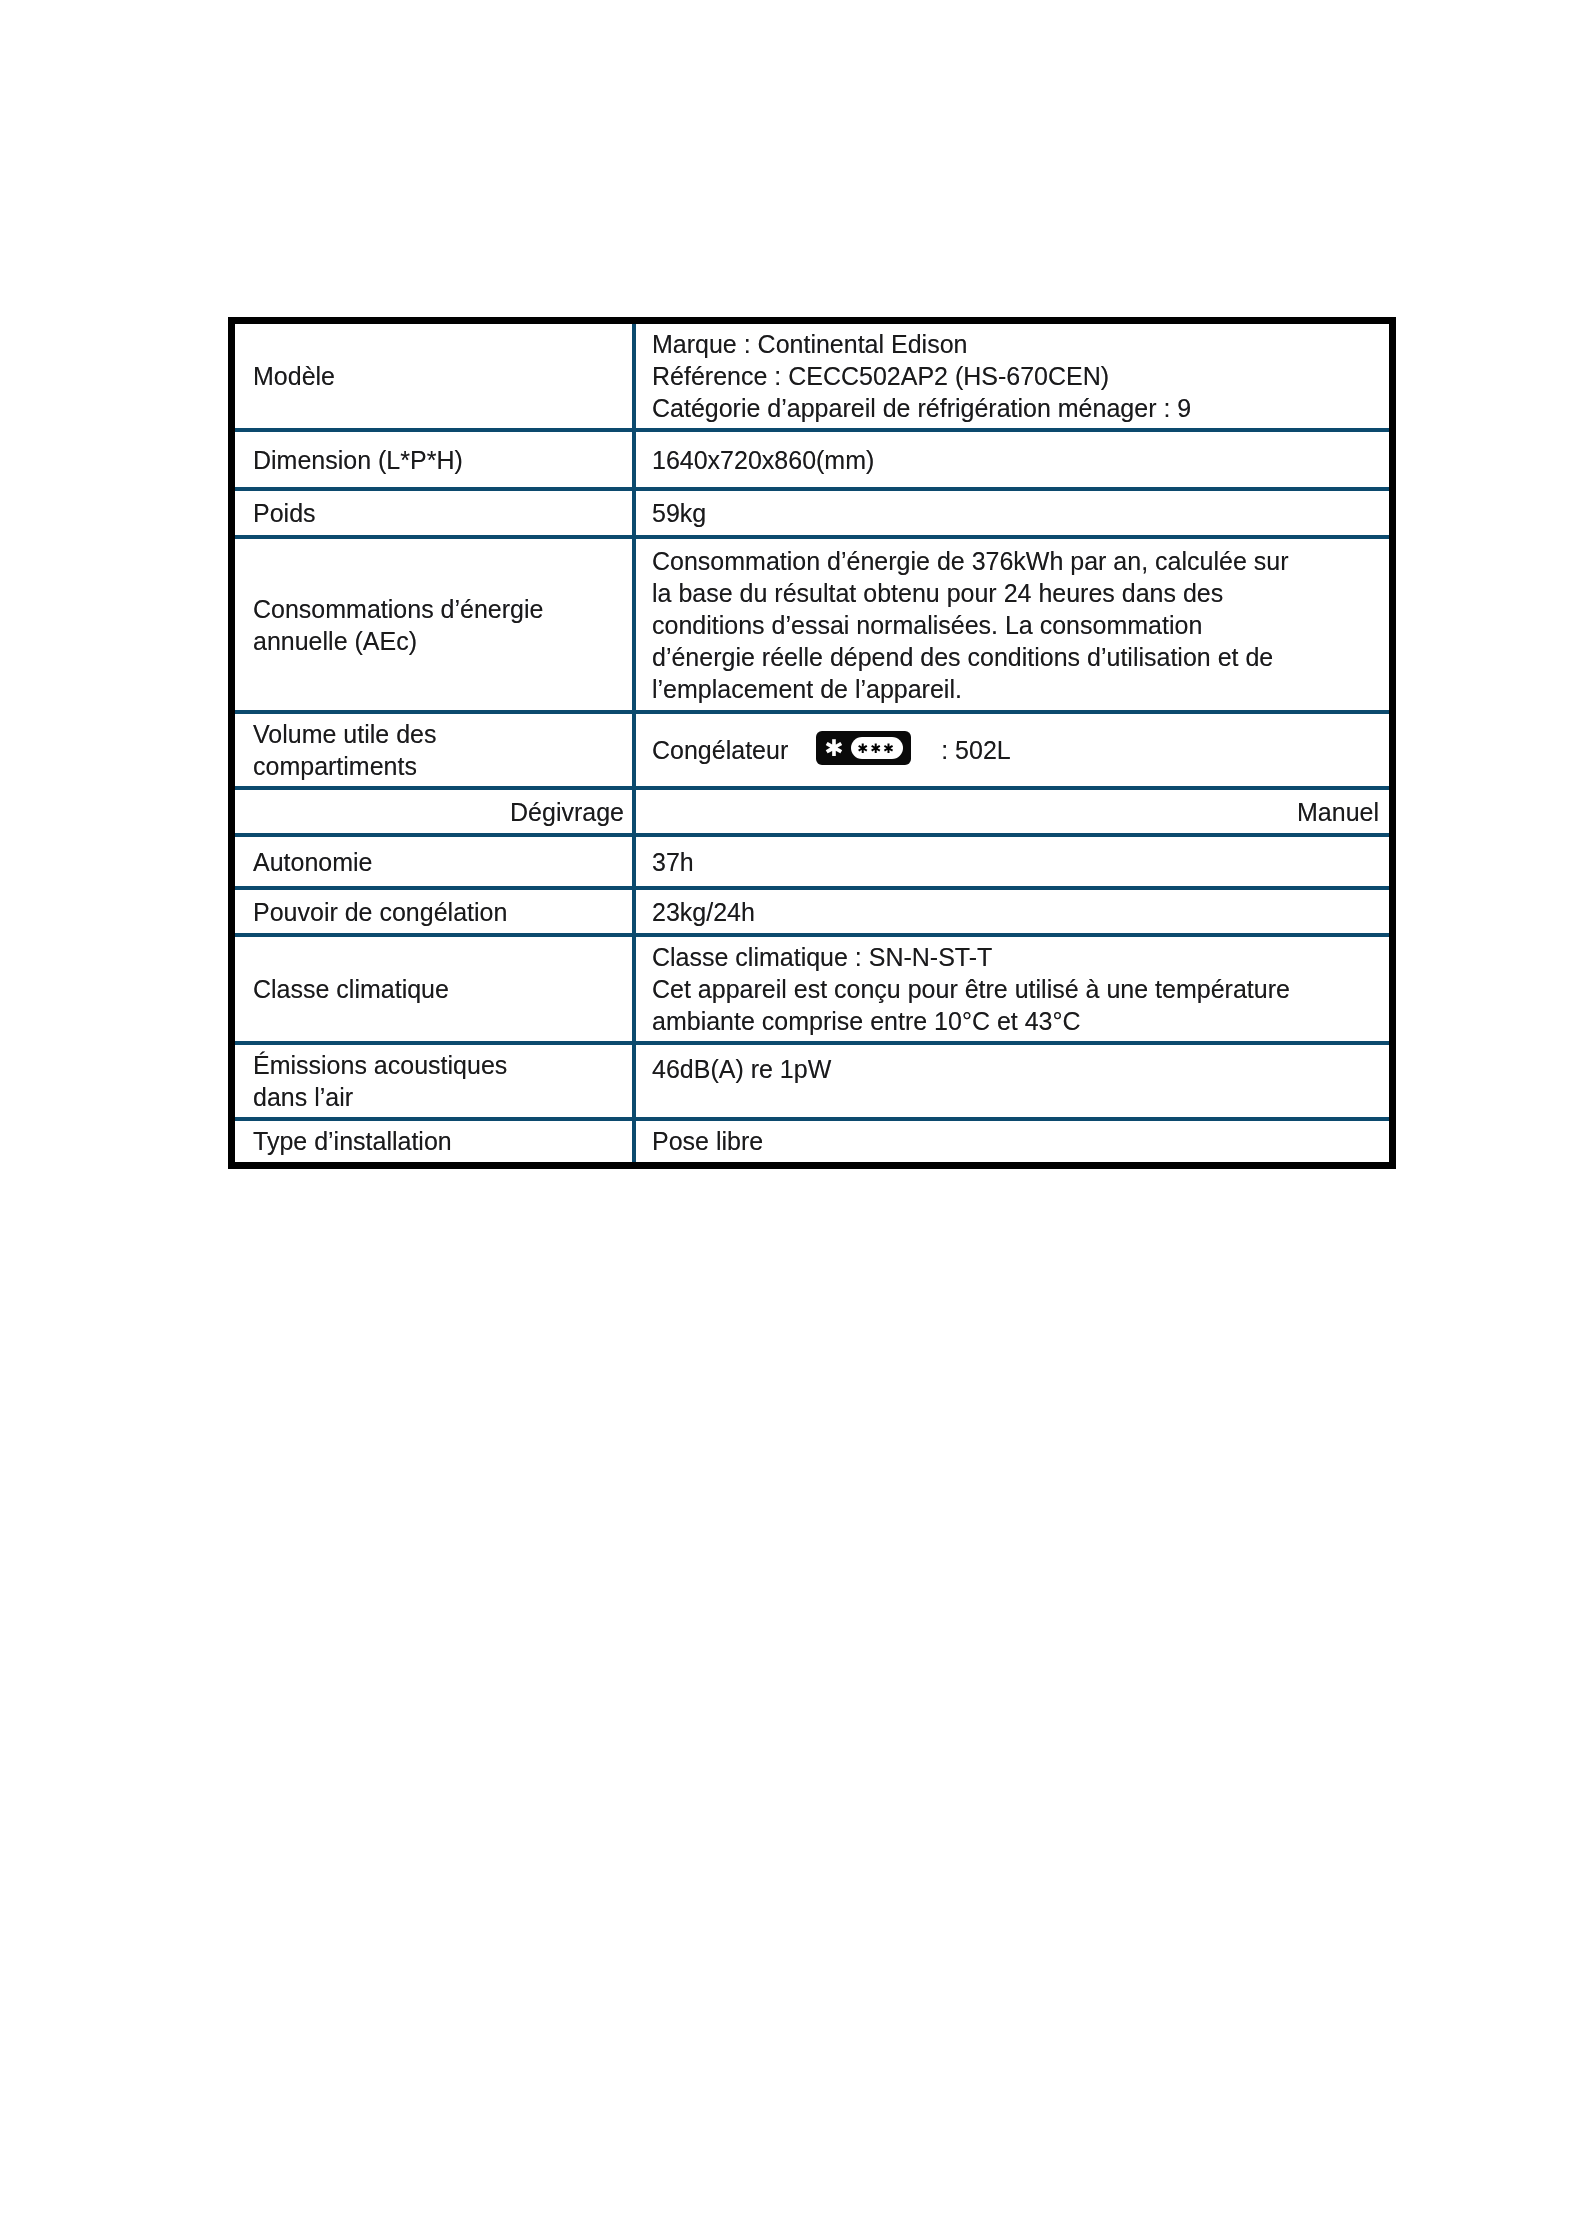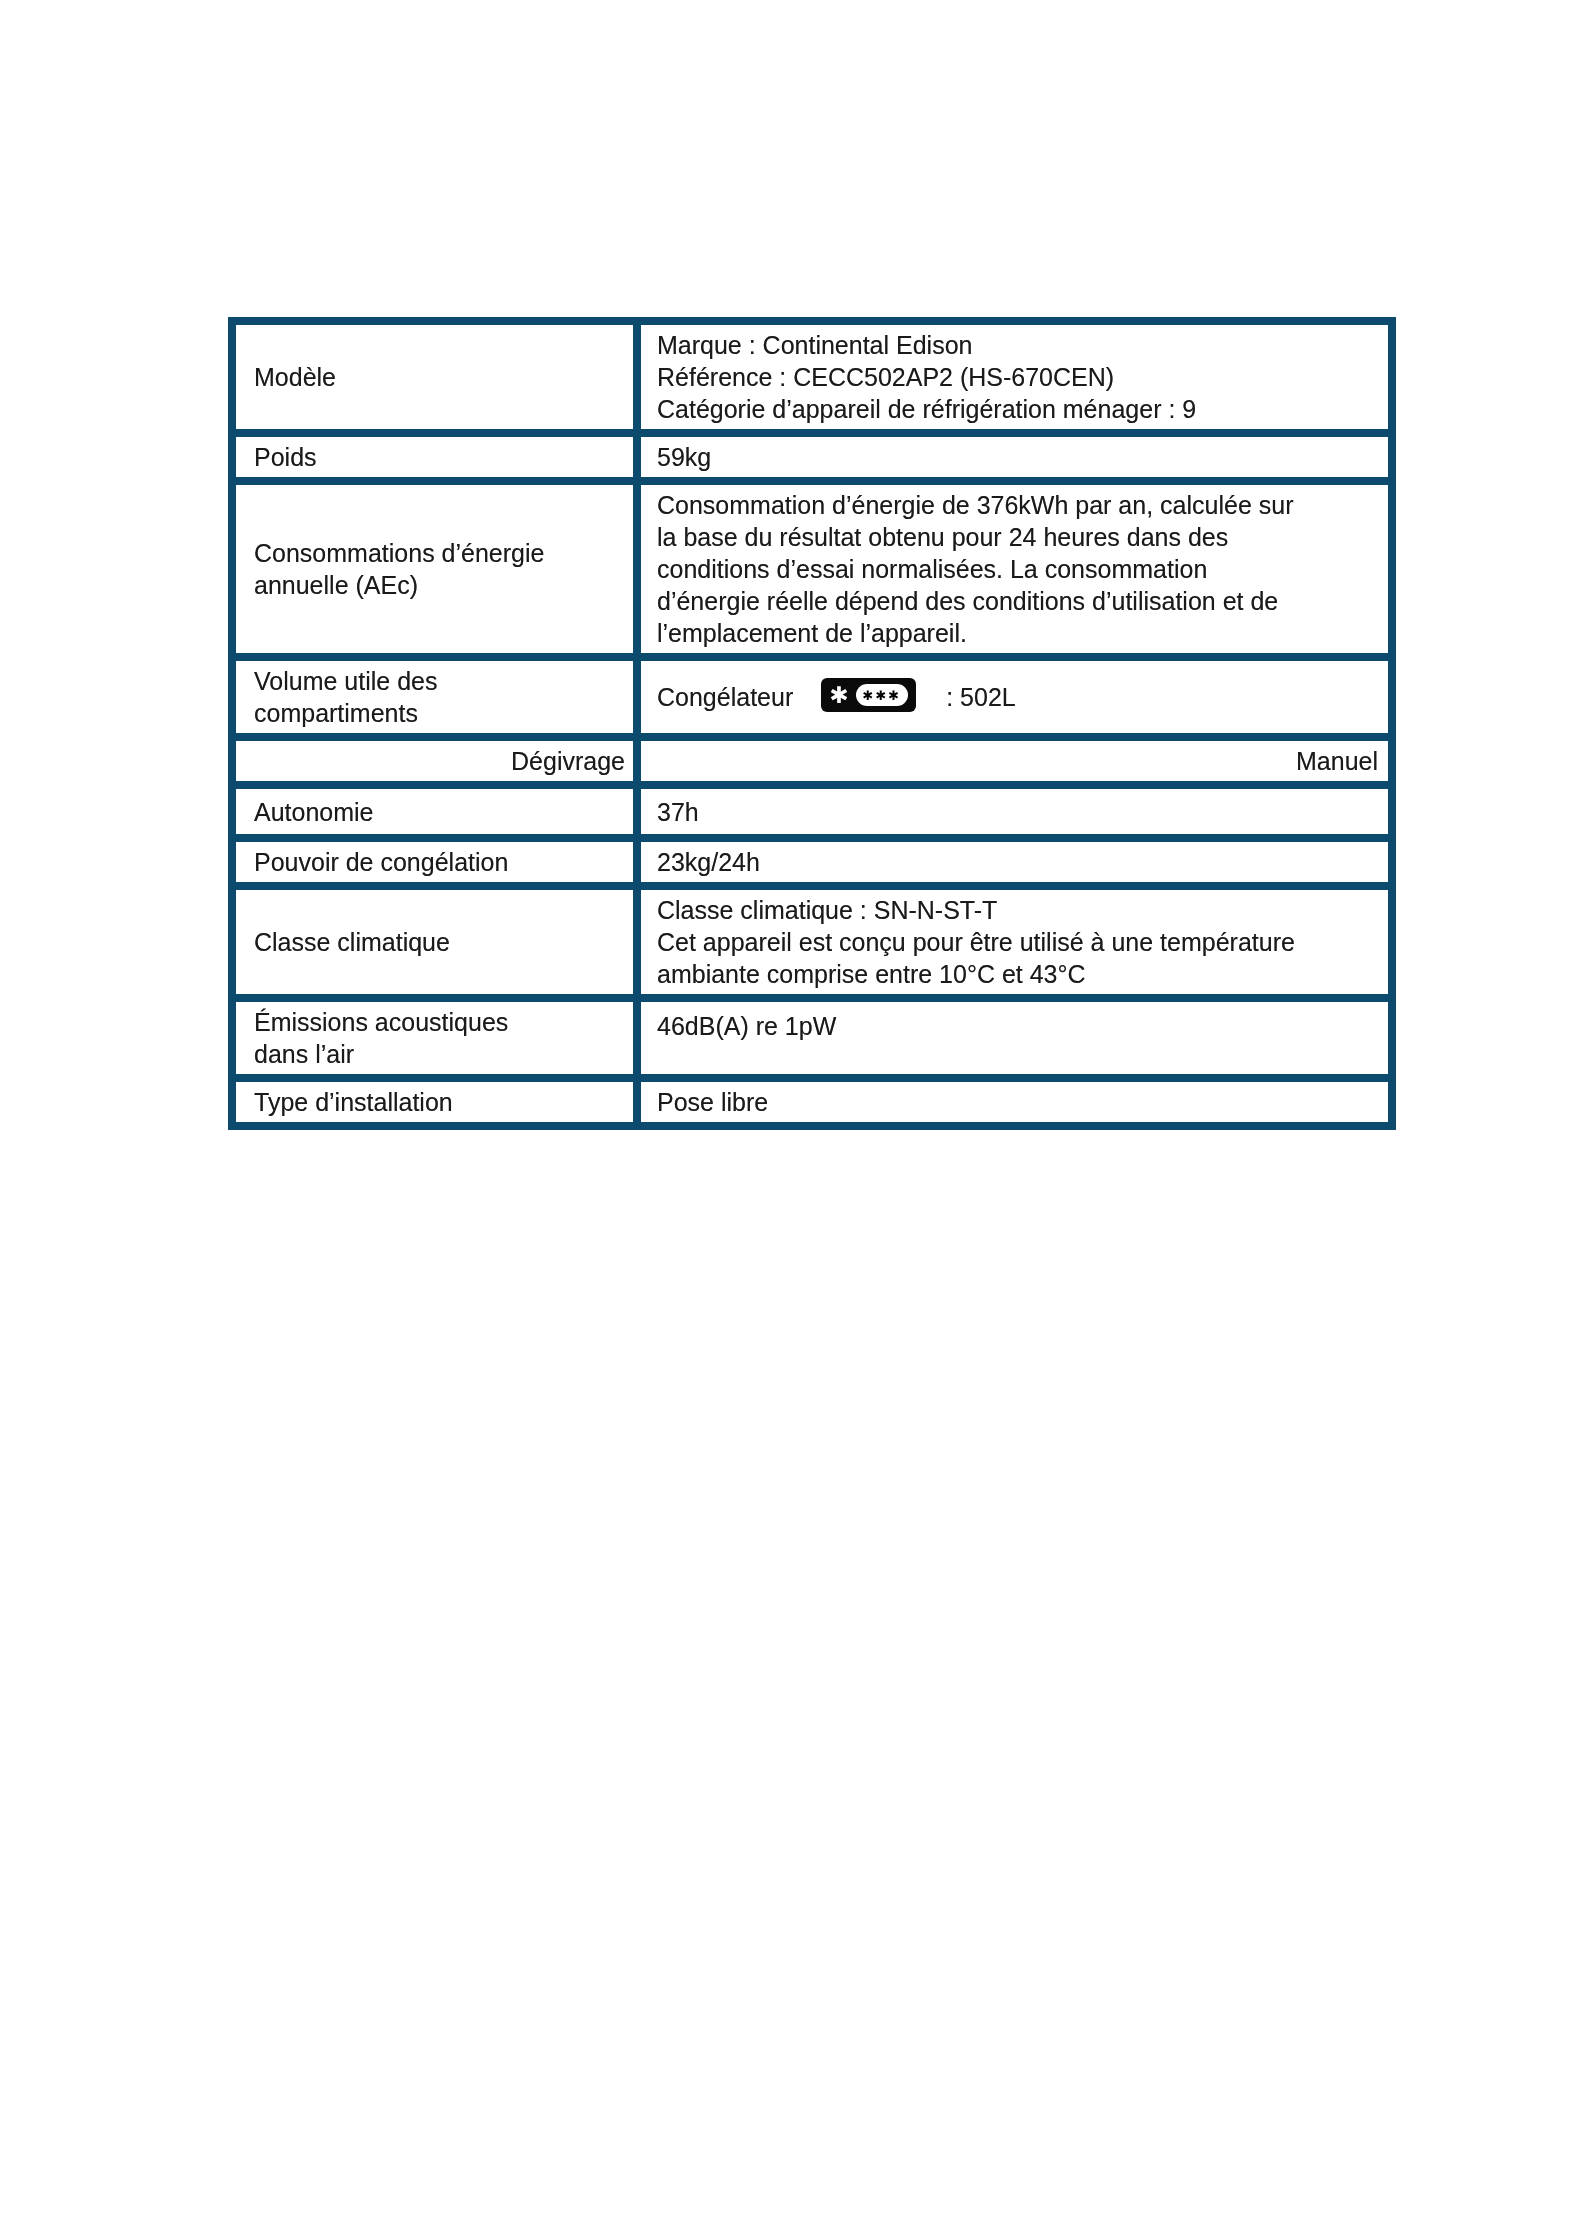--- a/index.html
+++ b/index.html
@@ -24,21 +24,21 @@
     position: absolute;
     left: 228px;
     top: 317px;
     width: 1168px;
     border-collapse: collapse;
     table-layout: fixed;
     border: 7px solid #000000;
     background: #ffffff;
   }
   table.spec-table td {
-    border: 8px solid #0c4a6e;
+    border: 4px solid #0c4a6e;
     vertical-align: middle;
     font-size: 25px;
     line-height: 32px;
     color: #1a1a1a;
     text-shadow: 0 0 0.6px rgba(10,10,40,0.45);
     overflow: hidden;
   }
   td.lab {
     width: 371px;
     border-right: 6px solid #000000;
@@ -116,20 +116,28 @@
           <div class="line">Modèle</div>
         </td>
         <td class="val">
           <div class="line">Marque : Continental Edison</div>
           <div class="line">Référence : CECC502AP2 (HS-670CEN)</div>
           <div class="line">Catégorie d’appareil de réfrigération ménager : 9</div>
         </td>
       </tr>
 
 
+      <tr class="r2">
+        <td class="lab">
+          <div class="line">Dimension (L*P*H)</div>
+        </td>
+        <td class="val">
+          <div class="line">1640x720x860(mm)</div>
+        </td>
+      </tr>
 
       <tr class="r3">
         <td class="lab">
           <div class="line">Poids</div>
         </td>
         <td class="val">
           <div class="line">59kg</div>
         </td>
       </tr>
 

